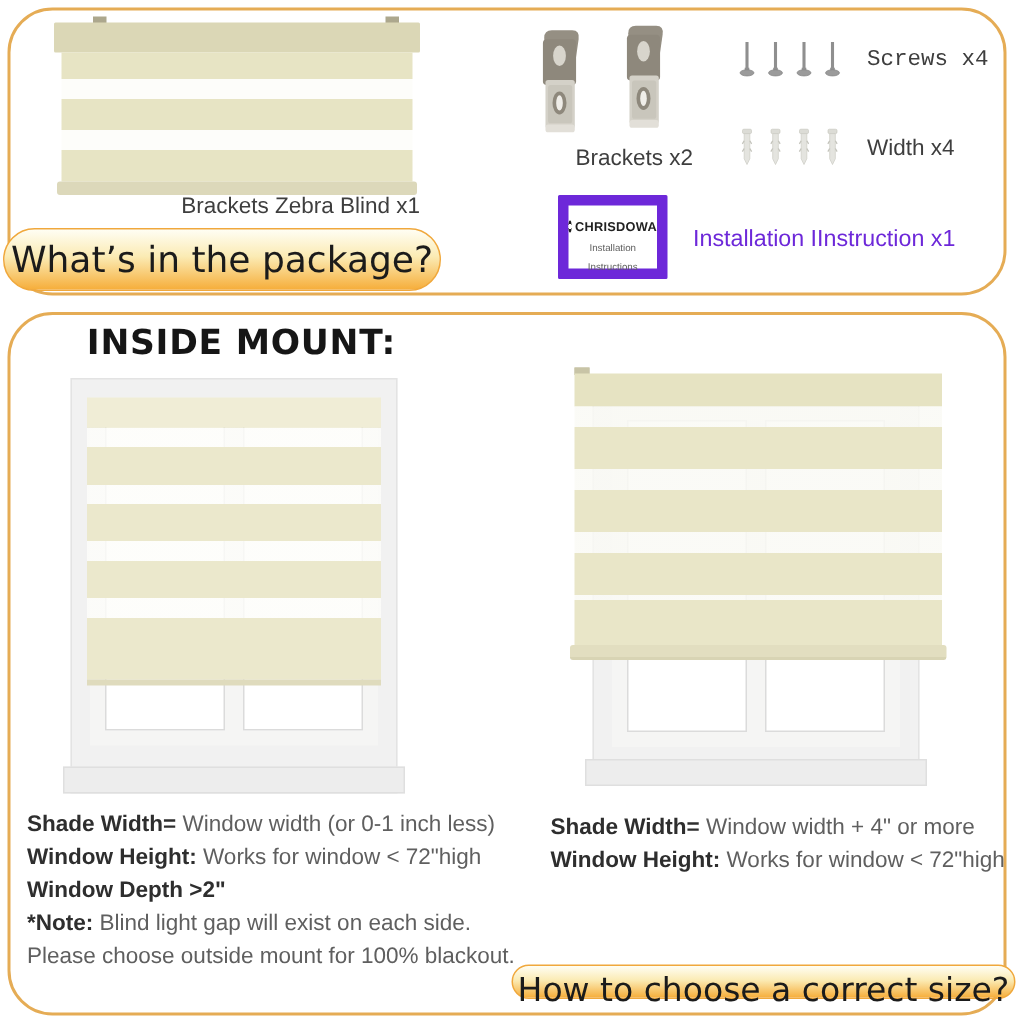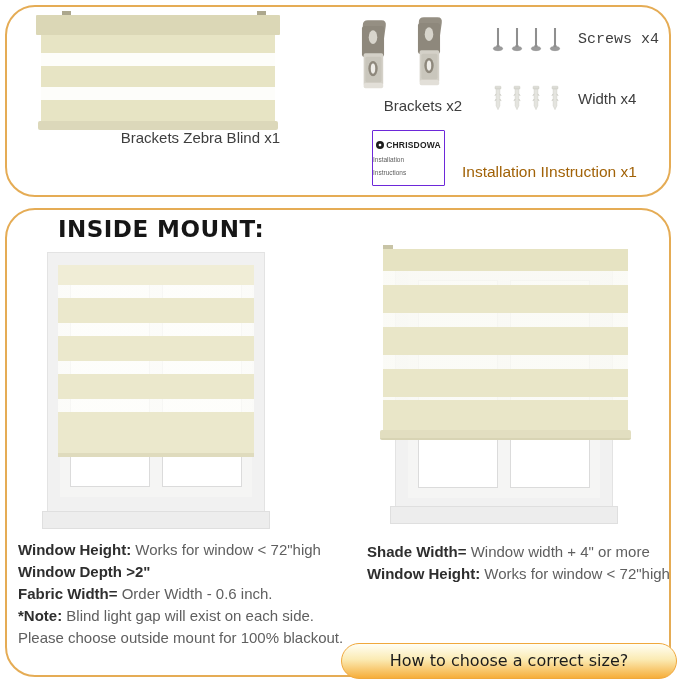--- a/index.html
+++ b/index.html
@@ -10,21 +10,21 @@
   .panel{position:absolute;border:2px solid #E5AC55;border-radius:30px;background:#fff;box-sizing:border-box;}
   .panel-top{left:5px;top:5px;width:666px;height:192px;}
   .panel-bottom{left:5px;top:208px;width:666px;height:469px;}
 
   
   .pill{position:absolute;box-sizing:border-box;text-align:center;
         background:linear-gradient(180deg,#FFFEF4 0%,#FBEBB4 45%,#F6AE3B 100%);
         border:1px solid #F0A83C;color:#1b1b1b;
         font-family:"DejaVu Sans",sans-serif;white-space:nowrap;}
   .pill-package{left:2px;top:152px;width:292px;height:42px;line-height:40px;border-radius:22px;font-size:24px;}
-  .pill-size{left:341px;top:643px;width:336px;height:36px;line-height:34px;border-radius:18px;font-size:16px;}
+  .pill-size{left:341px;top:643px;width:336px;height:23px;line-height:34px;border-radius:18px;font-size:22px;}
 
   
   .panel-top > *{position:absolute;}
   .product-blind{left:29px;top:4px;width:244px;height:119px;}
   .product-blind > div{position:absolute;}
   .pb-tab{top:0;width:9px;height:5px;background:#ACA78D;}
   .pb-tab-l{left:26px;} .pb-tab-r{left:221px;}
   .pb-header{left:0;top:4px;width:244px;height:20px;background:#DBD7B6;border-radius:1px;}
   .pb-fabric{left:5px;top:24px;width:234px;height:86px;
      background:linear-gradient(to bottom,
@@ -39,27 +39,27 @@
   .screws-label{left:571px;top:24px;width:92px;text-align:left;font-family:Liberation Mono, monospace;}
   .anchor-label{left:571px;top:83px;width:92px;text-align:left;}
 
   .bracket-1{left:349px;top:10px;width:34px;height:76px;}
   .bracket-2{left:405px;top:7px;width:34px;height:76px;}
   .hw-row{left:485px;display:flex;gap:7px;}
   .screws-row{top:17px;} .anchors-row{top:76px;}
   .hw-row svg{width:12px;height:32px;}
 
   .instruction-card{left:365px;top:123px;width:73px;height:56px;background:#fff;
-     border:1px solid #6d28d9;box-sizing:border-box;border-radius:1px;}
+     border:7px solid #6d28d9;box-sizing:border-box;text-align:center;border-radius:1px;}
   .card-brand{margin-top:9px;font-size:8.5px;font-weight:bold;color:#222;letter-spacing:.2px;
      display:flex;align-items:center;justify-content:center;gap:2px;}
   .logo-dot{display:inline-block;width:8px;height:8px;border-radius:50%;
      background:radial-gradient(circle at 50% 50%, #fff 0 1.5px, #1d1d1d 1.6px);}
   .card-line{font-size:6.5px;color:#606060;margin-top:6px;}
-  .instruction-label{left:455px;top:156px;font-size:15.5px;color:#a16207;white-space:nowrap;}
+  .instruction-label{left:455px;top:144px;font-size:15.5px;color:#6d28d9;white-space:nowrap;}
 
   
   .panel-bottom > *{position:absolute;}
   .mount-heading{margin:0;font-family:"DejaVu Sans",sans-serif;font-weight:400;
      font-size:23px;letter-spacing:.5px;color:#161616;text-align:center;white-space:nowrap;}
   .heading-inside{left:19px;top:6px;width:270px;font-weight:bold;}
   .heading-outside{left:362px;top:6px;width:280px;margin-top:33px;}
 
   
   .window{position:absolute;background:#F1F1F1;border:1px solid #E3E3E3;box-sizing:border-box;}
@@ -193,20 +193,21 @@
       <div class="card-brand">
         <span class="logo-dot"></span>
         <span>CHRISDOWA</span>
       </div>
       <div class="card-line">Installation</div>
       <div class="card-line">Instructions</div>
     </div>
     <div class="instruction-label">Installation IInstruction x1</div>
   </section>
 
+  <div class="pill pill-package">What’s in the package?</div>
 
   <section class="panel panel-bottom">
 
     <h2 class="mount-heading heading-inside">INSIDE MOUNT:</h2>
     <h2 class="mount-heading heading-outside">OUTSIDE MOUNT:</h2>
 
     <div class="window window-inside">
       <div class="win-opening">
         <div class="pane pane-left"></div>
         <div class="pane pane-right"></div>
@@ -230,23 +231,23 @@
     <div class="blind blind-outside">
       <div class="blind-tab tab-l"></div>
       <div class="blind-tab tab-r"></div>
       <div class="blind-header"></div>
       <div class="blind-stripes"></div>
       <div class="blind-band"></div>
       <div class="blind-rail"></div>
     </div>
 
     <div class="spec-col spec-left">
+      <p class="spec-line"><b>Shade Width=</b><span> Window width (or 0-1 inch less)</span></p>
       <p class="spec-line"><b>Window Height:</b><span> Works for window &lt; 72"high</span></p>
       <p class="spec-line"><b>Window Depth &gt;2"</b><span></span></p>
-      <p class="spec-line"><b>Fabric Width=</b><span> Order Width - 0.6 inch.</span></p>
       <p class="spec-line"><b>*Note:</b><span> Blind light gap will exist on each side.</span></p>
       <p class="spec-line"><b></b><span>Please choose outside mount for 100% blackout.</span></p>
     </div>
     <div class="spec-col spec-right">
       <p class="spec-line"><b>Shade Width=</b><span> Window width + 4" or more</span></p>
       <p class="spec-line"><b>Window Height:</b><span> Works for window &lt; 72"high</span></p>
     </div>
   </section>
 
   <div class="pill pill-size">How to choose a correct size?</div>

